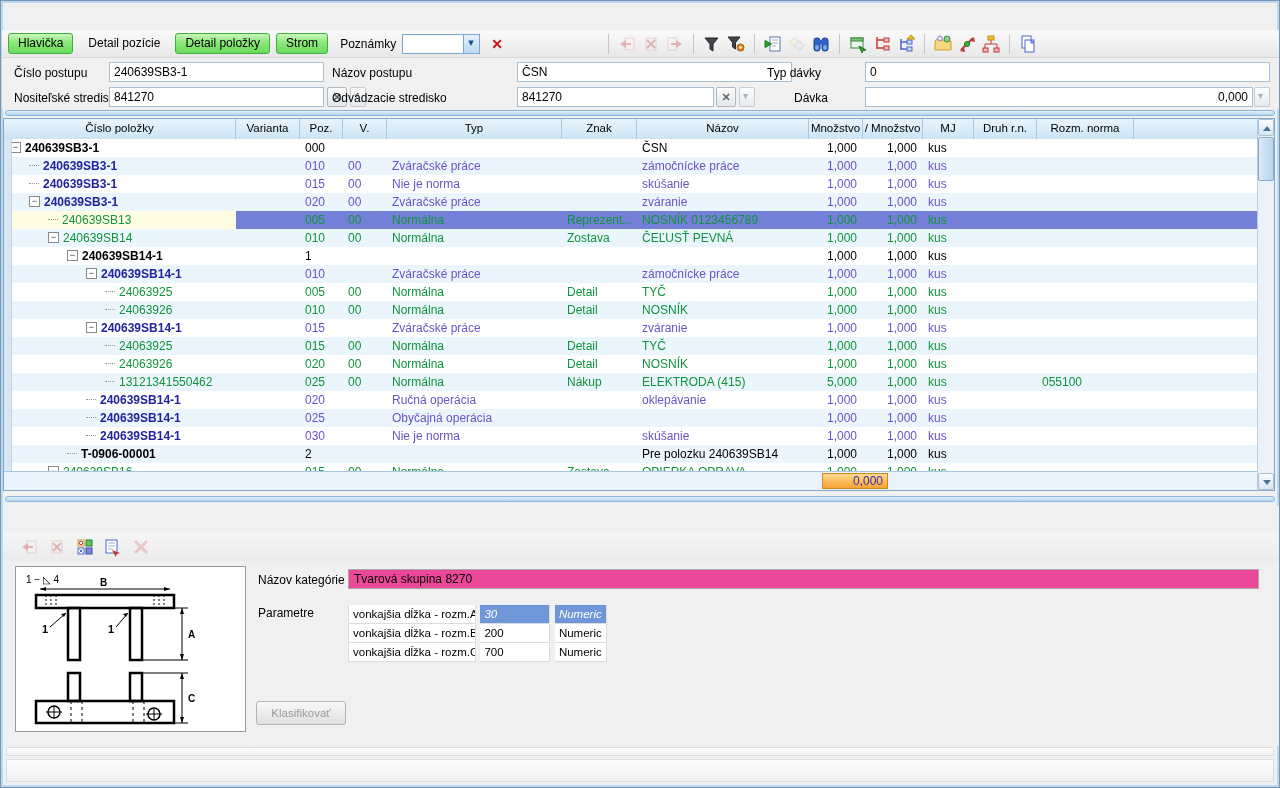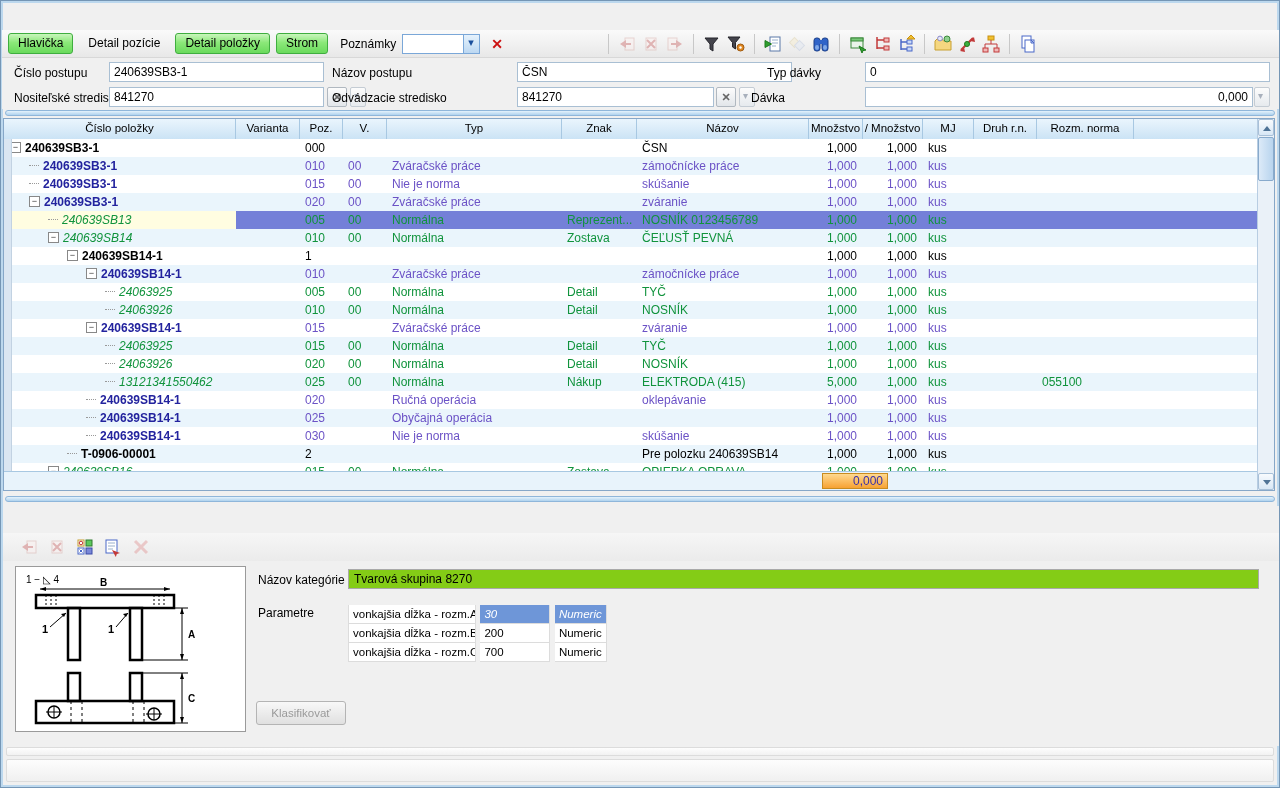--- a/index.html
+++ b/index.html
@@ -71,21 +71,21 @@
   .rw.sel{background:#7480D8;}
   .cl{display:inline-block;height:18px;overflow:hidden;vertical-align:top;font-size:12px;padding-left:5px;}
   .c-item{padding-left:0;}
   .c-m1,.c-m2{text-align:right;padding-right:6px;padding-left:0;}
   .fillc{width:123px;}
   .st-root .cl{color:#000;}
   .st-op .cl{color:#6B52C6;}
   .st-mat .cl{color:#10933C;}
   .st-root .itxt{color:#000;font-weight:bold;}
   .st-op .itxt{color:#23239E;font-weight:bold;}
-  .st-mat .itxt{color:#10933C;font-style:italic;}
+  .st-mat .itxt{color:#10933C;}
   .sel .c-item{background:#FFFDE1;}
   .exp{display:inline-block;width:11px;height:11px;line-height:9px;font-size:9px;text-align:center;
     border:1px solid #888;background:#fff;color:#333;margin:3px 4px 0 0;vertical-align:top;}
   .leaf{display:inline-block;width:10px;height:1px;border-top:1px dotted #999;margin:0 4px 3px 0;vertical-align:middle;}
   .gfoot{position:absolute;left:0;bottom:0;width:1253px;height:19px;background:#E8F3FB;border-top:1px solid #A8C8E2;}
   .orange{position:absolute;left:818px;top:1px;width:66px;height:16px;line-height:15px;text-align:right;
     padding-right:4px;font-size:12px;color:#3A2FA8;border:1px solid #C98B1F;
     background:linear-gradient(#FFD98F,#F7A233);}
   
   .vsb{position:absolute;right:0;top:0;width:17px;height:371px;background:#EAF1F8;border-left:1px solid #B8CDE2;}
@@ -104,21 +104,21 @@
   .tabs{position:absolute;left:0;top:2px;width:100%;height:23px;padding-left:6px;border-bottom:1px solid #9ABCDC;}
   .tab{display:inline-block;height:21px;line-height:21px;padding:0 10px;margin-right:2px;font-size:11.5px;
     border:1px solid #8FB4D8;border-bottom:none;border-radius:3px 3px 0 0;color:#000;
     background:linear-gradient(#FDFEFF,#DCE9F5);vertical-align:bottom;}
   .tab.act{background:linear-gradient(#B8F4AC,#7CE26C);border-color:#3FA83F;height:23px;position:relative;top:0px;}
   .btb{position:absolute;left:0;top:27px;width:100%;height:28px;display:flex;align-items:center;padding-left:12px;
     background:linear-gradient(#F6F6F6,#EBEBEB);}
   .btb .ti{margin:0 3px;}
   .drawbox{position:absolute;left:12px;top:60px;width:231px;height:166px;background:#fff;border:1px solid #9A9A9A;}
   .blabel{position:absolute;font-size:12px;color:#000;white-space:nowrap;}
-  .tinput{position:absolute;left:345px;top:63px;width:911px;height:20px;border:1px solid #A9A9A9;background:#84cc16;
+  .tinput{position:absolute;left:345px;top:63px;width:911px;height:20px;border:1px solid #A9A9A9;background:#ec4899;
     font-size:12px;line-height:18px;padding-left:5px;}
   .ptable{position:absolute;left:345px;top:99px;width:911px;}
   .phead{height:20px;white-space:nowrap;}
   .ph{display:inline-block;height:20px;line-height:19px;text-align:center;font-size:11.5px;
     background:linear-gradient(#FBFBFB,#E6E6E6);border:1px solid #C8C8C8;border-left:none;vertical-align:top;}
   .ph.first{border-left:1px solid #C8C8C8;}
   .ph.pfill{width:661px;}
   .prow{height:19px;white-space:nowrap;}
   .pc{display:inline-block;height:19px;line-height:18px;font-size:11.5px;background:#fff;color:#000;
     border-bottom:1px solid #DCDCDC;border-right:1px solid #DCDCDC;padding-left:4px;vertical-align:top;overflow:hidden;}
@@ -244,21 +244,21 @@
     <input class="finput" style="left: 863px; top: 4px; width: 405px;" value="0">
 
     <span class="flabel" style="left:12px;top:33px">Nositeľské stredisko</span>
     <input class="finput" style="left: 107px; top: 29px; width: 215px;" value="841270">
     <span class="xbtn" style="left:325px;top:29px"></span>
     <span class="ddbtn" style="left:348px;top:29px"></span>
     <span class="flabel" style="left:330px;top:33px">Odvádzacie stredisko</span>
     <input class="finput" style="left: 515px; top: 29px; width: 197px;" value="841270">
     <span class="xbtn" style="left:714px;top:29px"></span>
     <span class="ddbtn" style="left:737px;top:29px"></span>
-    <span class="flabel" style="left:749px;top:33px">Dávka</span>
+    <span class="flabel" style="left:792px;top:33px">Dávka</span>
     <input class="finput ralign" style="left: 863px; top: 29px; width: 388px;" value="0,000">
     <span class="ddbtn" style="left:1252px;top:29px"></span>
   </div>
 
   <div class="blueband">
       <i></i>
     </div>
 
   <div class="grid">
     <div class="ghead" id="ghead"><div class="hc" style="width: 232px;">Číslo položky</div><div class="hc" style="width: 64px;">Varianta</div><div class="hc" style="width: 43px;">Poz.</div><div class="hc" style="width: 44px;">V.</div><div class="hc" style="width: 175px;">Typ</div><div class="hc" style="width: 75px;">Znak</div><div class="hc" style="width: 172px;">Názov</div><div class="hc" style="width: 54px;">Množstvo</div><div class="hc" style="width: 60px;">/ Množstvo</div><div class="hc" style="width: 51px;">MJ</div><div class="hc" style="width: 63px;">Druh r.n.</div><div class="hc" style="width: 97px;">Rozm. norma</div><div class="hc fillh"></div></div>

